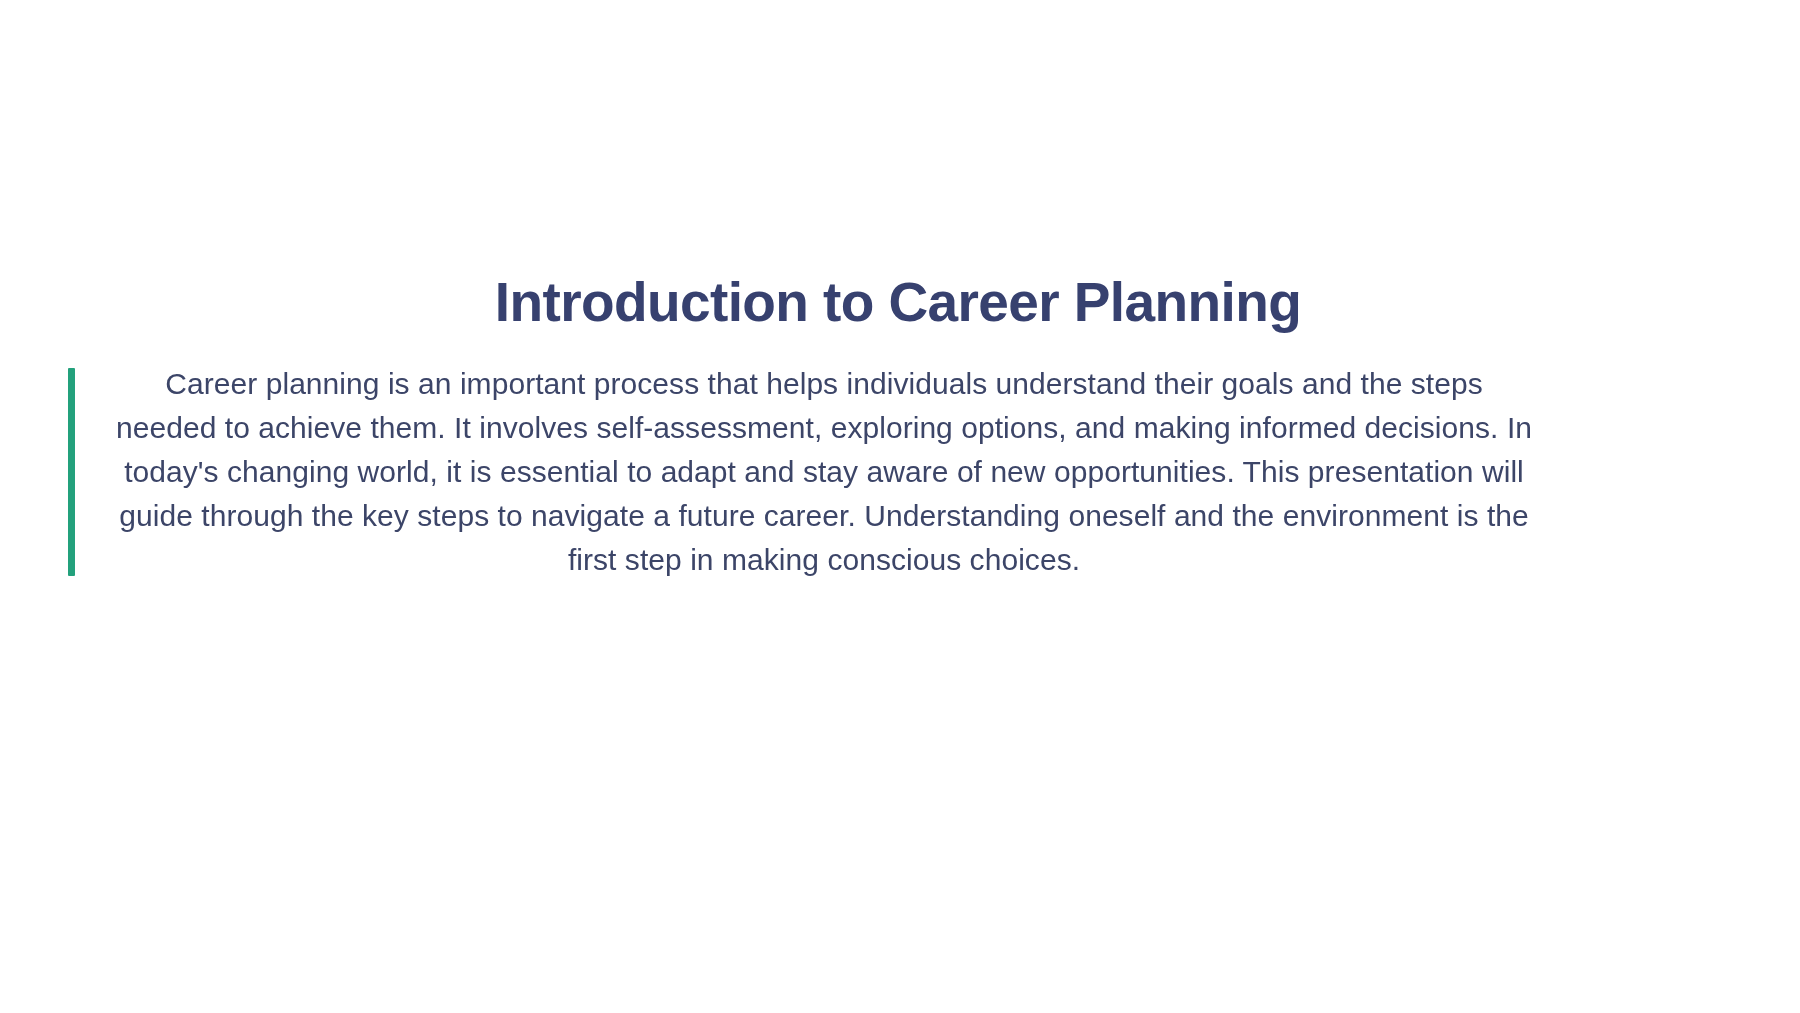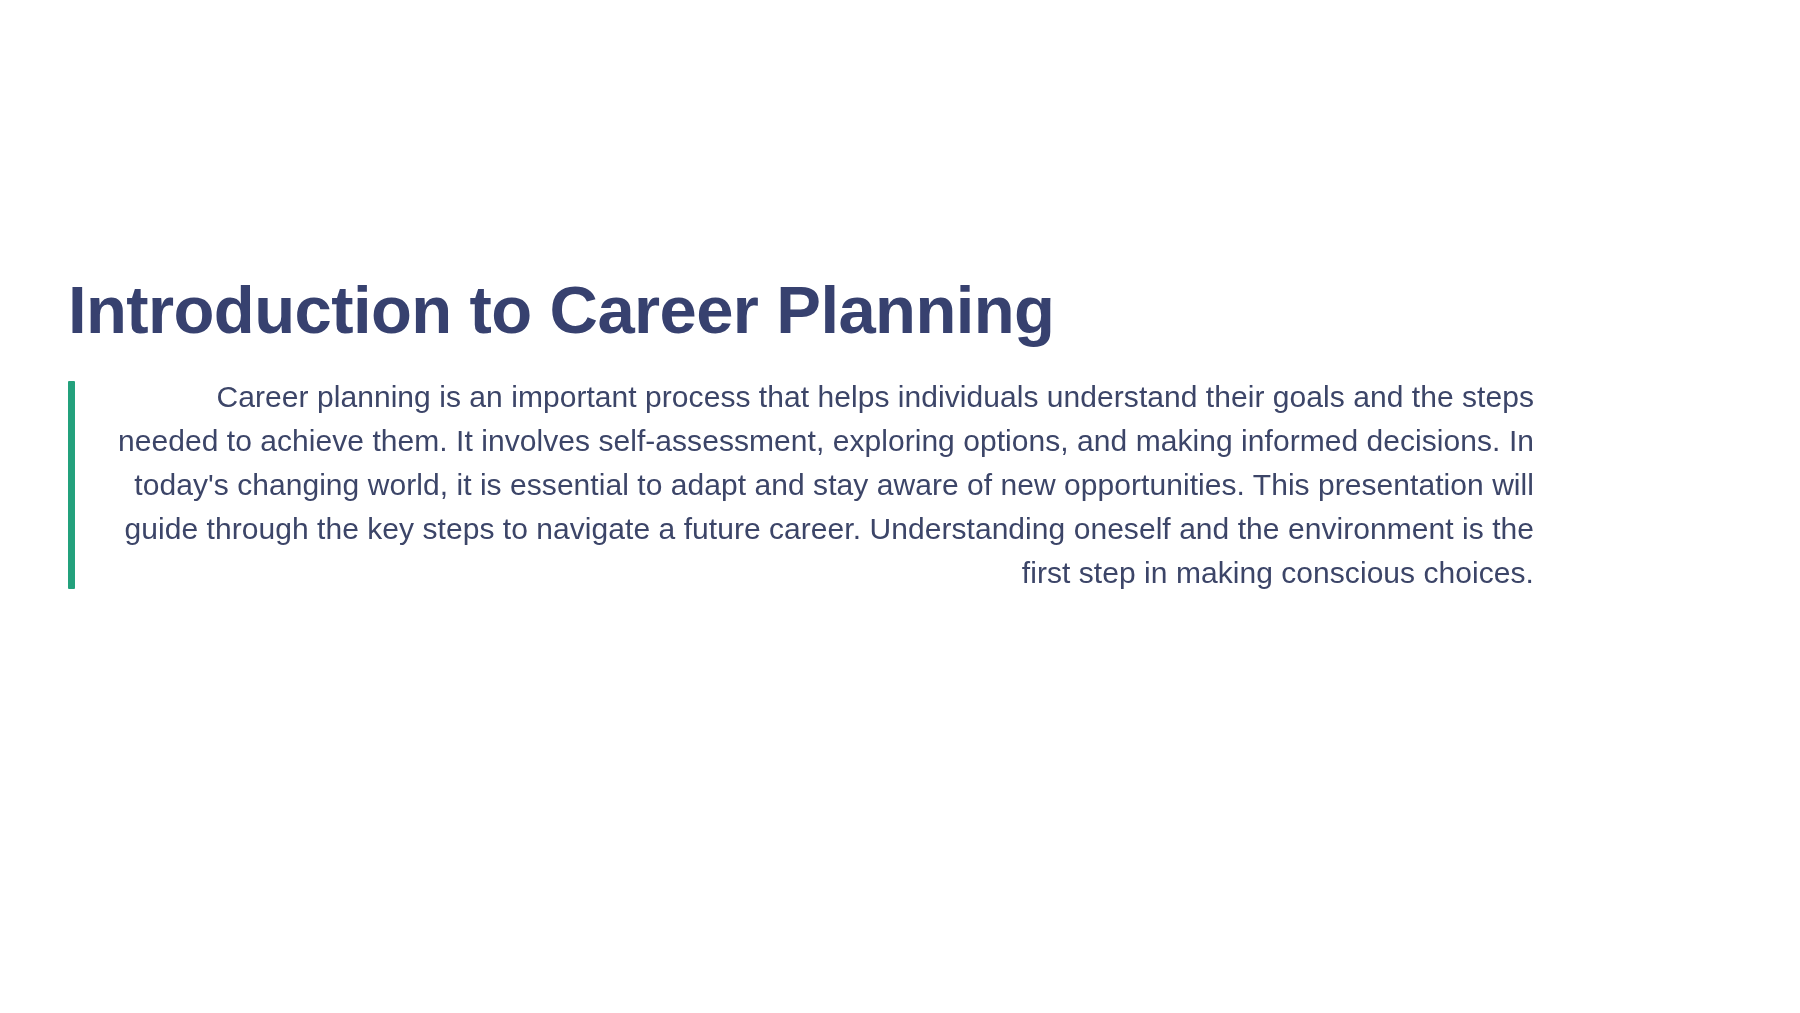--- a/index.html
+++ b/index.html
@@ -18,26 +18,27 @@
   }
   .slide-content {
     position: absolute;
     left: 68px;
     top: 272px;
     width: 1660px;
   }
   .slide-title {
     margin: 0;
     font-family: "Liberation Sans", sans-serif;
-    font-size: 67px;
+    font-size: 55px;
     line-height: 1.12;
     font-weight: 700;
     letter-spacing: -0.6px;
     color: #37416F;
     white-space: nowrap;
+    text-align: center;
   }
   .body-block {
     position: relative;
     margin-top: 28px;
     padding-left: 46px;
   }
   .accent-bar {
     position: absolute;
     left: 0;
     top: 6px;
@@ -48,21 +49,21 @@
   }
   .body-text {
     margin: 0;
     font-family: "Liberation Sans", sans-serif;
     font-size: 30px;
     line-height: 44px;
     font-weight: 400;
     letter-spacing: 0.05px;
     color: #3C4568;
     max-width: 1420px;
-    text-align: right;
+    text-align: center;
   }
 </style>
 </head>
 <body>
 
 <div class="slide">
   <div class="slide-content">
 
     <h1 class="slide-title">Introduction to Career Planning</h1>
 

